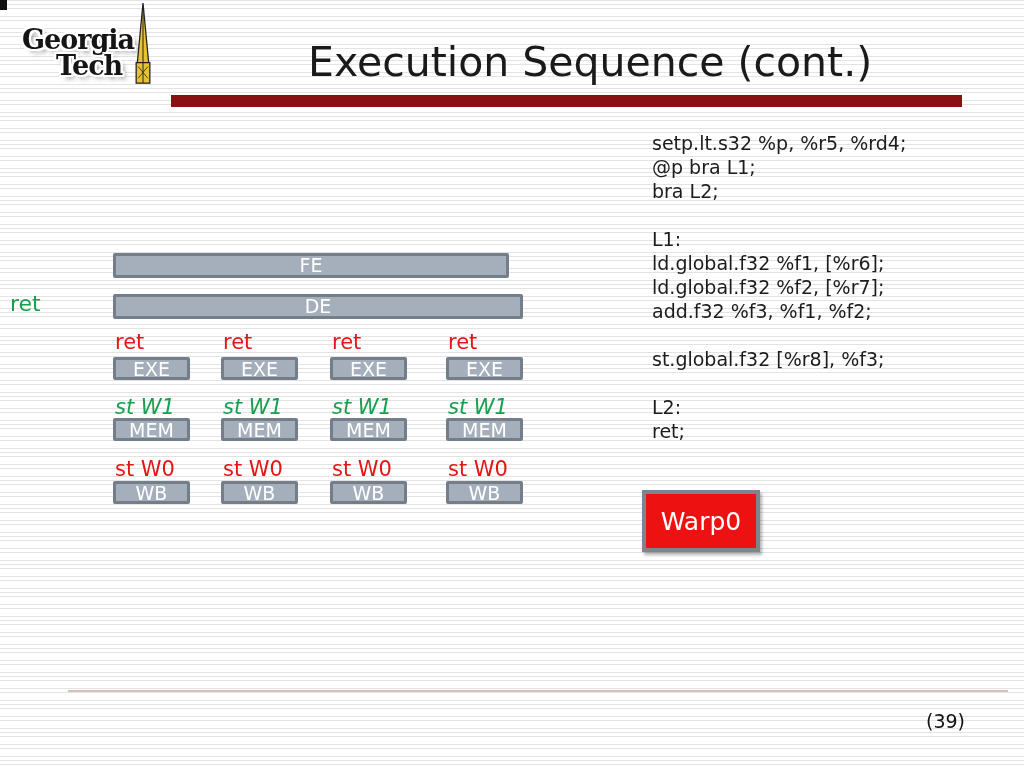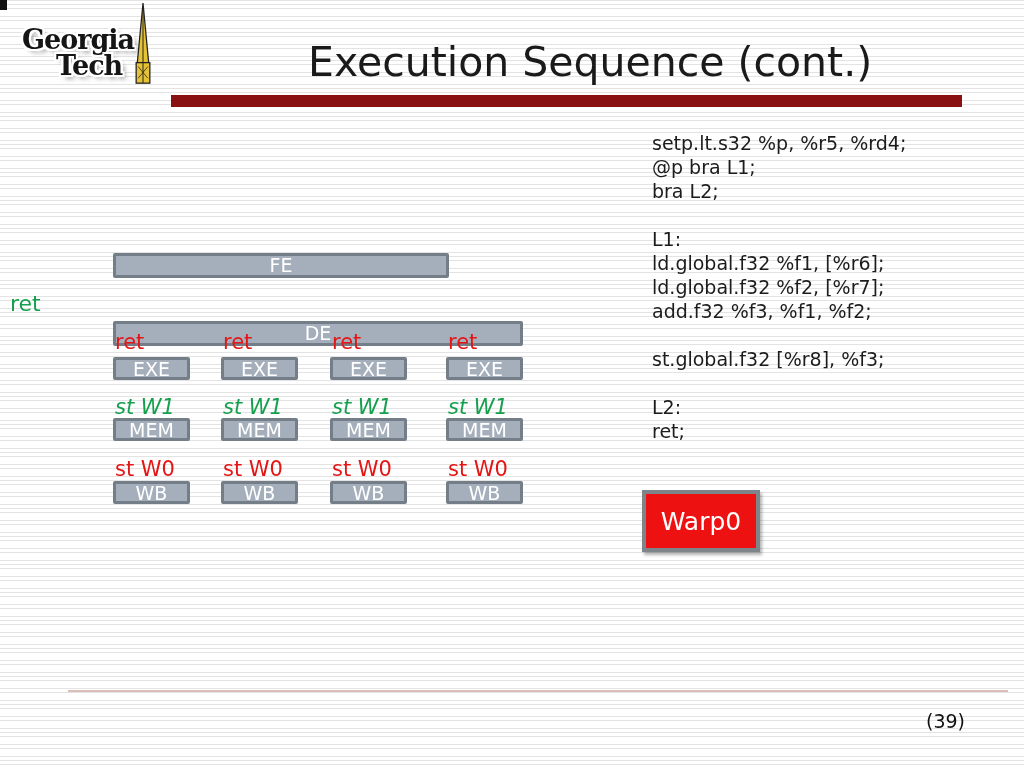--- a/index.html
+++ b/index.html
@@ -24,22 +24,22 @@
   .tower{left:120px;top:0;width:30px;height:88px;}
   
   .title{left:308px;top:38px;width:680px;font-size:41px;color:#1a1a1a;white-space:nowrap;}
   .title-bar{left:171px;top:95px;width:791px;height:12px;background:#8a1111;}
   
   .code{left:652px;top:131px;width:360px;font-size:19px;line-height:24px;color:#1c1c1c;}
   .code-line{height:24px;white-space:pre;}
   
   .pbox{background:#a5afbc;border:3px solid #747e89;border-radius:2px;color:#fff;
     text-align:center;font-size:19px;line-height:19px;box-sizing:border-box;}
-  .fe{left:113px;top:253px;width:336px;height:25px;}
-  .de{left:113px;top:294px;width:410px;height:25px;margin-top:27px;}
+  .fe{left:113px;top:253px;width:396px;height:25px;}
+  .de{left:113px;top:294px;width:410px;height:25px;}
   .de-instr{left:10px;top:291px;font-size:22px;color:#15a04e;}
   .lane{position:absolute;top:330px;width:80px;height:178px;}
   .instr{position:absolute;left:2px;font-size:21px;white-space:nowrap;}
   .instr.red{color:#e51515;}
   .instr.green{color:#15a04e;}
   .lane .stage{position:absolute;left:0;width:77px;height:23px;}
   .i-exe{top:0;}  .b-exe{top:27px;}
   .i-mem{top:65px;font-style:italic;} .b-mem{top:88px;}
   .i-wb{top:127px;} .b-wb{top:151px;}
   

